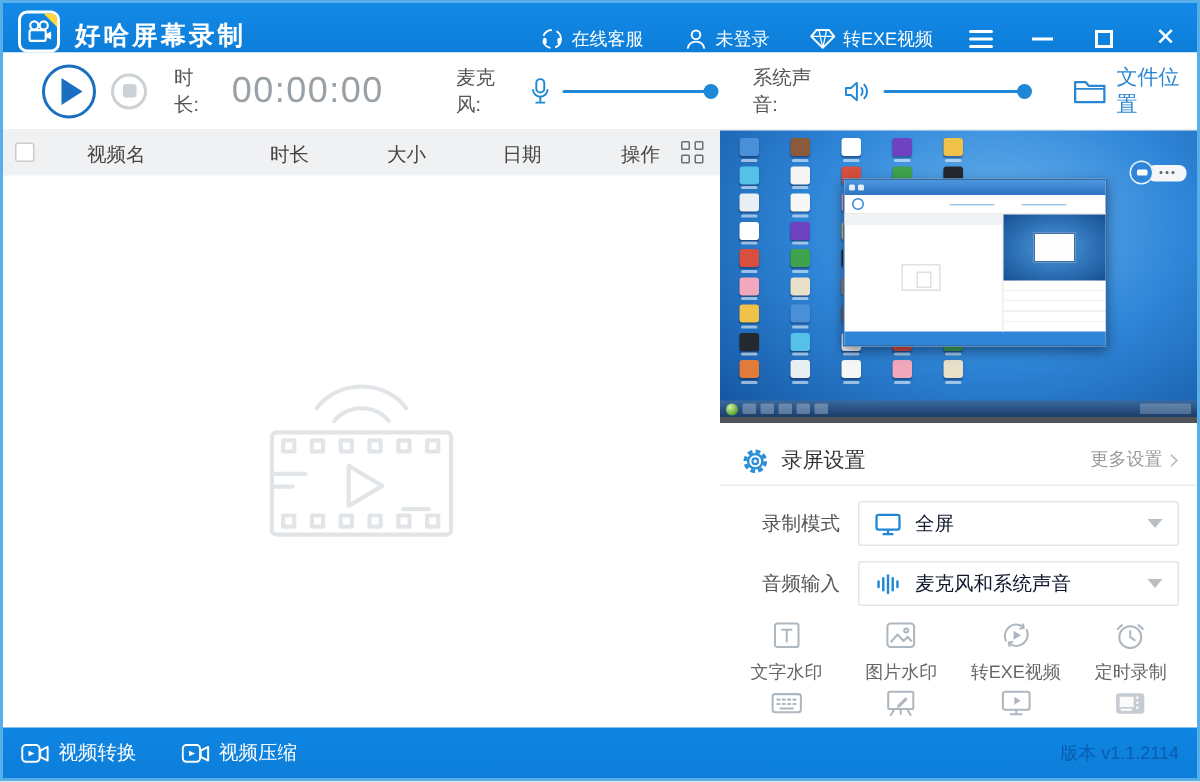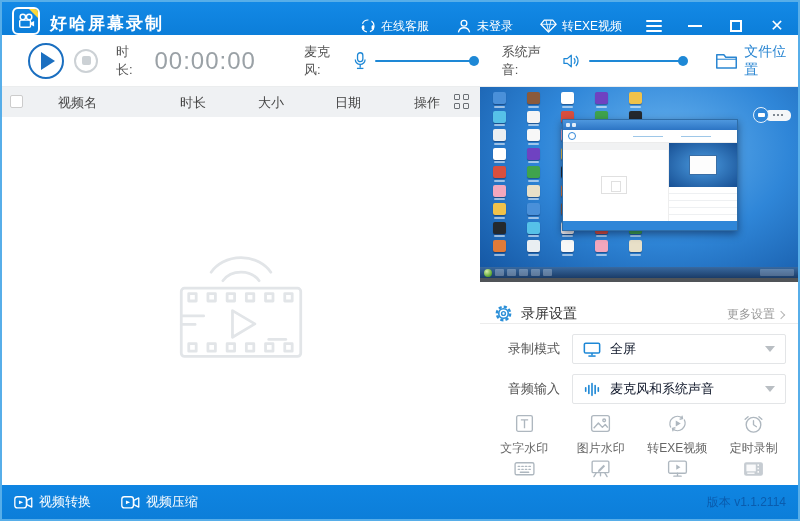--- a/index.html
+++ b/index.html
@@ -71,21 +71,21 @@
   .pv-task { width:9px; height:7px; background:rgba(255,255,255,.28); border-radius:1px; }
   .pv-tray { margin-left:auto; width:34px; height:7px; background:rgba(255,255,255,.22); border-radius:1px; }
   .pv-bottom { position:absolute; left:0; right:0; bottom:0; height:4px; background:#505458; }
   .pv-pill { position:absolute; top:20px; right:7px; display:flex; align-items:center; }
   .pv-pill-circle { width:16px; height:16px; border-radius:50%; background:#2f86d8; border:1px solid #e8f2fb; z-index:2; display:flex; align-items:center; justify-content:center; }
   .pv-pill-circle i { width:7px; height:4px; background:#fff; border-radius:1px; }
   .pv-pill-bar { margin-left:-4px; width:26px; height:11px; background:#f4f6f8; border-radius:5px; display:flex; align-items:center; justify-content:center; gap:2px; }
   .pv-pill-bar i { width:2px; height:2px; background:#5a6570; border-radius:50%; }
 
   .settings { flex:1; display:flex; flex-direction:column; background:#fff; }
-  .set-header { height:42px; display:flex; align-items:flex-end; padding:0 14px; border-bottom:1px solid #ececec; flex:0 0 auto; }
+  .set-header { height:42px; display:flex; align-items:flex-start; padding:16px 14px; border-bottom:1px solid #ececec; flex:0 0 auto; }
   .set-header .txt { font-size:14px; color:#333; margin-left:8px; }
   .more { margin-left:auto; font-size:12px; color:#999; display:flex; align-items:center; gap:3px; cursor:pointer; }
   .chev { width:6px; height:6px; border-top:1.5px solid #b5b5b5; border-right:1.5px solid #b5b5b5; transform:rotate(45deg); }
   .set-row { display:flex; align-items:center; margin:10px 12px 0 28px; }
   .set-row .rlbl { font-size:13px; color:#555; width:64px; flex:0 0 auto; }
   .dropdown { flex:1; height:30px; border:1px solid #e3e5e7; border-radius:2px; background:#fff; display:flex; align-items:center; padding:0 10px; cursor:pointer; }
   .dropdown .dtxt { font-size:13px; color:#0f172a; margin-left:9px; }
   .caret { margin-left:auto; width:0; height:0; border-left:5px solid transparent; border-right:5px solid transparent; border-top:6px solid #b9bec3; }
 
   .features { flex:1; display:grid; grid-template-columns:repeat(4,1fr); padding:8px 6px 4px 6px; }

